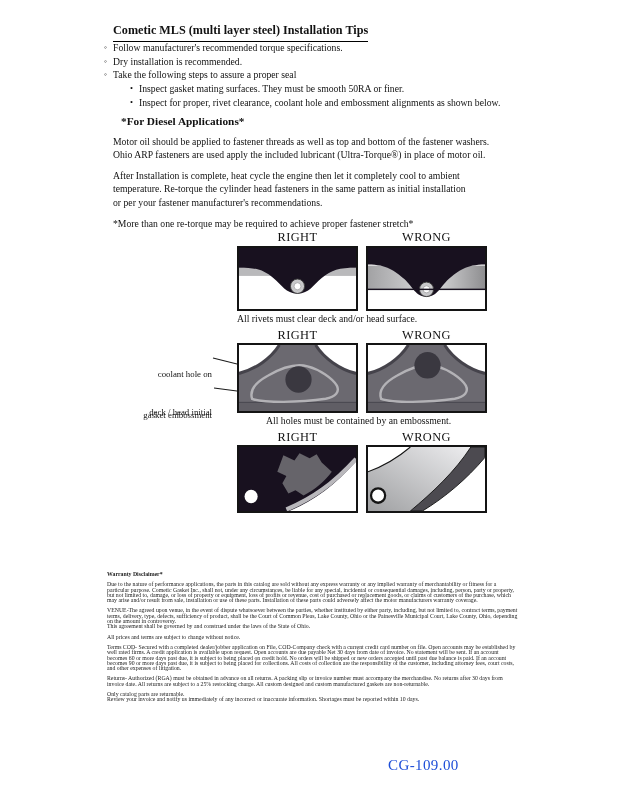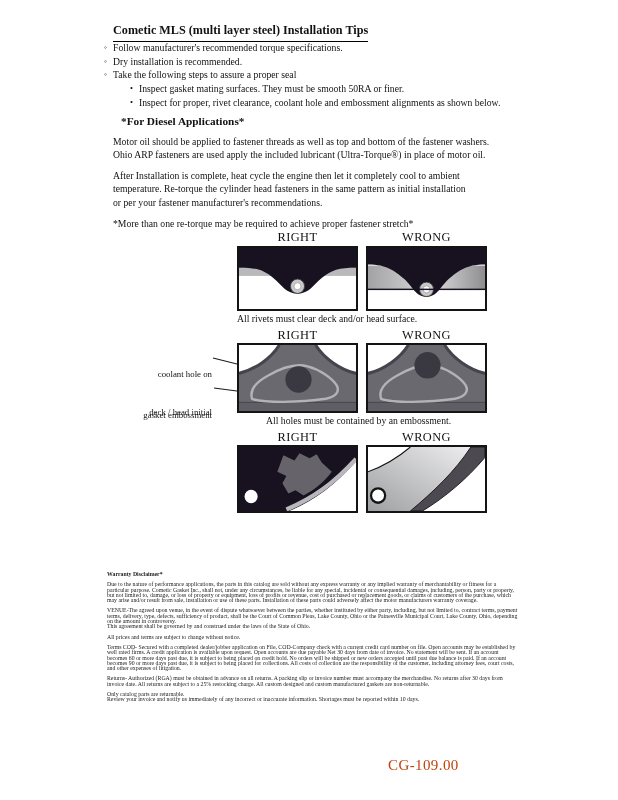--- a/index.html
+++ b/index.html
@@ -26,21 +26,21 @@
   .panel svg{display:block;width:100%;height:100%;}
   .p-h65{height:65px;} .p-h70{height:70px;} .p-h68{height:68px;}
   .caption{position:absolute;font-size:9.7px;line-height:11.4px;}
   .callout{position:absolute;left:96px;width:116px;text-align:right;font-size:8.8px;line-height:9.8px;white-space:nowrap;}
   .callout .ln{white-space:nowrap;margin-top:28px;}
   .pointer-overlay{position:absolute;left:208px;top:352px;width:100px;height:48px;pointer-events:none;}
   .warranty{position:absolute;left:107px;top:572px;width:412px;font-size:5.8px;line-height:5.3px;color:#1c1c1c;}
   .warranty .w-h{font-weight:bold;margin:0 0 5px 0;}
   .warranty p{margin:0 0 5px 0;}
   .warranty p.tight{margin:0;}
-  .footer-code{position:absolute;left:388px;top:757px;font-size:15px;letter-spacing:0.4px;color:#c2410c;white-space:nowrap;}
+  .footer-code{position:absolute;left:388px;top:757px;font-size:15px;letter-spacing:0.4px;color:#1d4ed8;white-space:nowrap;}
 </style>
 </head>
 <body>
 
 <div class="page">
 
   <div class="doc-title">Cometic MLS (multi layer steel) Installation Tips</div>
 
   <div class="bullets">
     <div class="b-row"><span class="mk">◦</span><span>Follow manufacturer's recommended torque specifications.</span></div>

